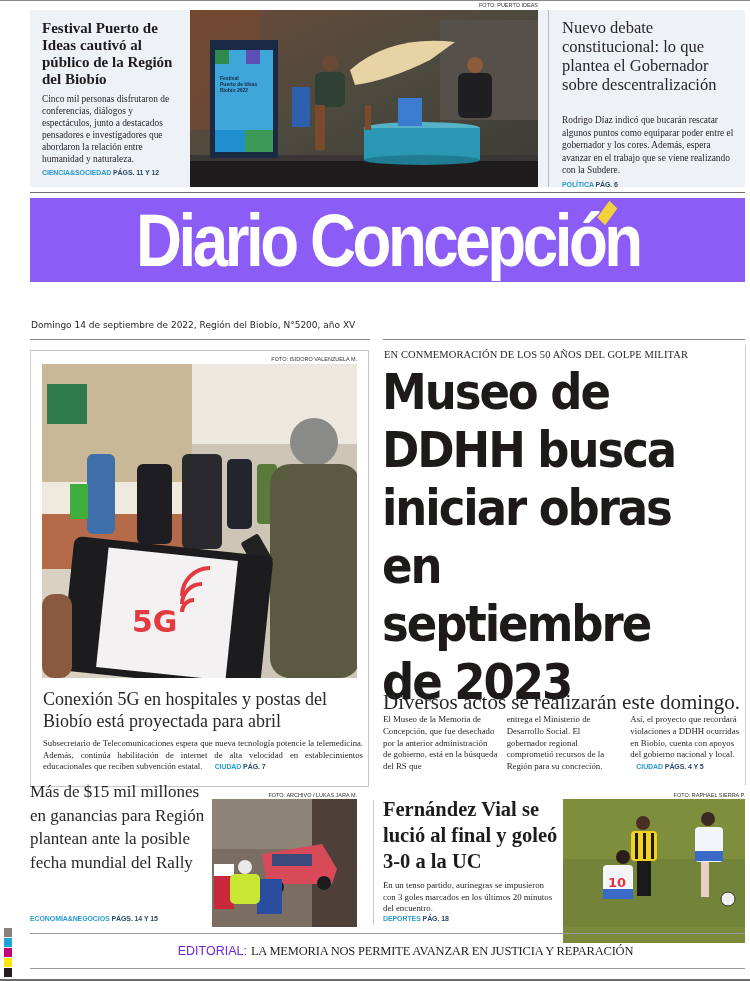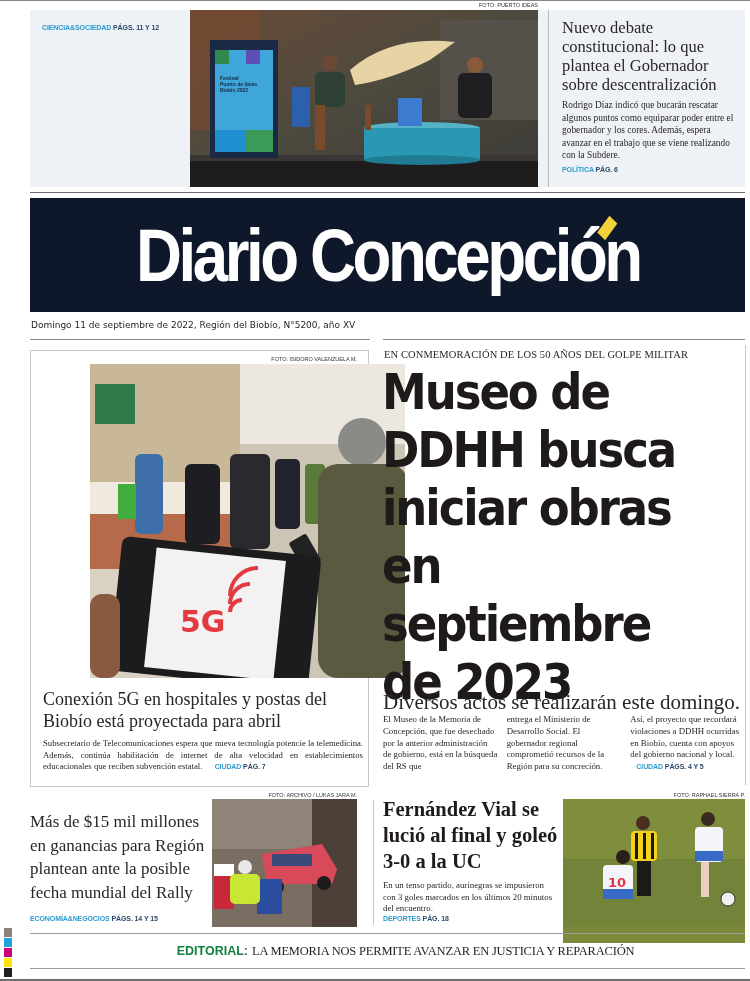--- a/index.html
+++ b/index.html
@@ -15,66 +15,68 @@
   .top-left p { font-family: "Liberation Serif", serif; font-size: 9.4px; line-height: 12px; color: #2a2627; margin-top: 5px; }
   .section-tag { font-family: "Liberation Sans", sans-serif; font-size: 7px; font-weight: bold; margin-top: 4px; letter-spacing: -0.1px; }
   .tag-color { color: #2d9ad0; }
   .tag-page { color: #2c4a6a; }
 
   .top-photo { left: 190px; top: 10px; width: 348px; height: 177px; background: #3a3533; overflow: hidden; }
   .photo-credit { font-family: "Liberation Sans", sans-serif; font-size: 5.5px; color: #333; text-align: right; }
 
   .top-right { left: 548px; top: 10px; width: 197px; height: 177px; padding: 8px 6px 0 13px; border-left: 1px solid #b9b9b9; }
   .top-right h2 { font-family: "Liberation Serif", serif; font-weight: normal; font-size: 16.5px; line-height: 19px; color: #2a2627; }
-  .top-right p { font-family: "Liberation Serif", serif; font-size: 9.4px; line-height: 12.5px; color: #2a2627; margin-top: 5px; }
+  .top-right p { font-family: "Liberation Serif", serif; font-size: 9.4px; line-height: 12.5px; color: #2a2627; margin-top: 20px; }
 
   .rule { height: 1px; background: #6d6d6d; }
 
   
-  .masthead { left: 30px; top: 198px; width: 715px; height: 114px; background: #0f172a; display: flex; align-items: center; justify-content: center; }
+  .masthead { left: 30px; top: 198px; width: 715px; height: 84px; background: #8b5cf6; display: flex; justify-content: center; }
   .masthead-title { font-family: "Liberation Sans", sans-serif; font-weight: bold; color: #ffffff; font-size: 74px; letter-spacing: -4px; transform: scaleX(0.86); white-space: nowrap; position: relative; }
   .accent { position: absolute; width: 12px; height: 22px; background: #f2d23b; transform: rotate(40deg); }
 
   .dateline { left: 31px; top: 320px; font-family: "DejaVu Sans", sans-serif; font-size: 9px; color: #2a2627; }
 
   
   .main-card { left: 30px; top: 350px; width: 339px; height: 437px; border: 1px solid #c8c8c8; }
-  .main-photo { left: 42px; top: 364px; width: 315px; height: 314px; background: #e5e5e5; overflow: hidden; margin-left: 48px; }
+  .main-photo { left: 42px; top: 364px; width: 315px; height: 314px; background: #e5e5e5; overflow: hidden; }
   .card-headline { left: 43px; top: 688px; width: 320px; font-family: "Liberation Serif", serif; font-size: 18px; line-height: 22px; color: #2a2627; }
   .card-body { left: 43px; top: 738px; width: 320px; font-family: "Liberation Serif", serif; font-size: 8.7px; line-height: 11.6px; color: #2a2627; text-align: justify; }
 
   
   .kicker { left: 384px; top: 349px; font-family: "Liberation Serif", serif; font-size: 10.5px; color: #2a2627; letter-spacing: 0.1px; }
   .lead-headline { left: 382px; top: 363px; width: 370px; font-family: "DejaVu Sans", sans-serif; font-weight: bold; font-size: 50px; line-height: 58px; color: #1e1a1a; letter-spacing: -2.3px; transform: scaleX(0.9); transform-origin: left top; }
   .lead-sub { left: 383px; top: 690px; font-family: "Liberation Serif", serif; font-size: 21px; color: #2a2627; }
   .lead-cols { left: 383px; top: 714px; width: 362px; display: flex; gap: 9px; }
   .lead-col { flex: 1; font-family: "Liberation Serif", serif; font-size: 8.8px; line-height: 11.8px; color: #2a2627; }
 
   .vsep { width: 1px; background: #c8c8c8; }
 
   
-  .rally-headline { left: 30px; top: 810px; width: 185px; font-family: "Liberation Serif", serif; font-size: 17px; line-height: 23.5px; color: #2a2627; }
+  .rally-headline { left: 30px; top: 780px; width: 185px; font-family: "Liberation Serif", serif; font-size: 17px; line-height: 23.5px; color: #2a2627; }
   .rally-photo { left: 212px; top: 799px; width: 145px; height: 128px; background: #6b625a; overflow: hidden; }
   .vial-headline { left: 383px; top: 796px; width: 180px; font-family: "Liberation Serif", serif; font-weight: bold; font-size: 20.5px; line-height: 26px; color: #1f1b1c; }
   .vial-body { left: 383px; top: 880px; width: 170px; font-family: "Liberation Serif", serif; font-size: 8.8px; line-height: 11.6px; color: #2a2627; }
   .vial-photo { left: 563px; top: 799px; width: 182px; height: 144px; background: #7a8a3a; overflow: hidden; }
 
   .editorial { left: 30px; top: 943px; width: 715px; text-align: center; font-size: 12.5px; white-space: nowrap; }
-  .editorial .label { font-family: "Liberation Sans", sans-serif; font-weight: bold; color: #15803d; margin-left: 36px; }
+  .editorial .label { font-family: "Liberation Sans", sans-serif; font-weight: normal; color: #6d28d9; margin-left: 36px; }
   .editorial .text { font-family: "Liberation Serif", serif; color: #231f20; letter-spacing: -0.2px; }
 
   .swatch { left: 4px; width: 8px; height: 9px; }
 </style>
 </head>
 <body>
 
 <div class="abs rule" style="left:0;top:0;width:750px;height:1px;background:#888;"></div>
 <div class="abs top-box"></div>
 
 <div class="abs top-left">
+  <h2>Festival Puerto de Ideas cautivó al público de la Región del Biobío</h2>
+  <p>Cinco mil personas disfrutaron de conferencias, diálogos y espectáculos, junto a destacados pensadores e investigadores que abordaron la relación entre humanidad y naturaleza.</p>
   <div class="section-tag">
     <span class="tag-color">CIENCIA&amp;SOCIEDAD</span>
     <span class="tag-page">PÁGS. 11 Y 12</span>
   </div>
 </div>
 
 <div class="abs" style="left:400px;top:2px;width:138px;font-family:'Liberation Sans',sans-serif;font-size:5.5px;color:#333;text-align:right;">FOTO: PUERTO IDEAS</div>
 <div class="abs top-photo">
   <svg width="348" height="177" viewBox="0 0 348 177">
     <defs>
@@ -128,21 +130,21 @@
 
 <div class="abs rule" style="left:30px;top:192px;width:715px;"></div>
 
 <div class="abs masthead">
   <div class="masthead-title">
     <span>Diario Concepción</span>
     <span class="accent" style="right:32px;top:4px;"></span>
   </div>
 </div>
 
-<div class="abs dateline">Domingo 11 de septiembre de 2022, Región del Biobío, N°5200, año XV</div>
+<div class="abs dateline">Domingo 14 de septiembre de 2022, Región del Biobío, N°5200, año XV</div>
 <div class="abs rule" style="left:30px;top:339px;width:340px;background:#888;"></div>
 <div class="abs rule" style="left:383px;top:339px;width:362px;background:#888;"></div>
 
 <div class="abs main-card"></div>
 <div class="abs photo-credit" style="left:200px;top:356px;width:157px;">FOTO: ISIDORO VALENZUELA M.</div>
 <div class="abs main-photo">
   <svg width="315" height="314" viewBox="0 0 315 314">
     <rect width="315" height="314" fill="#d9d2c3"></rect>
     <rect x="0" y="0" width="150" height="120" fill="#c8b898"></rect>
     <rect x="5" y="20" width="40" height="40" fill="#2f7a4a"></rect>

